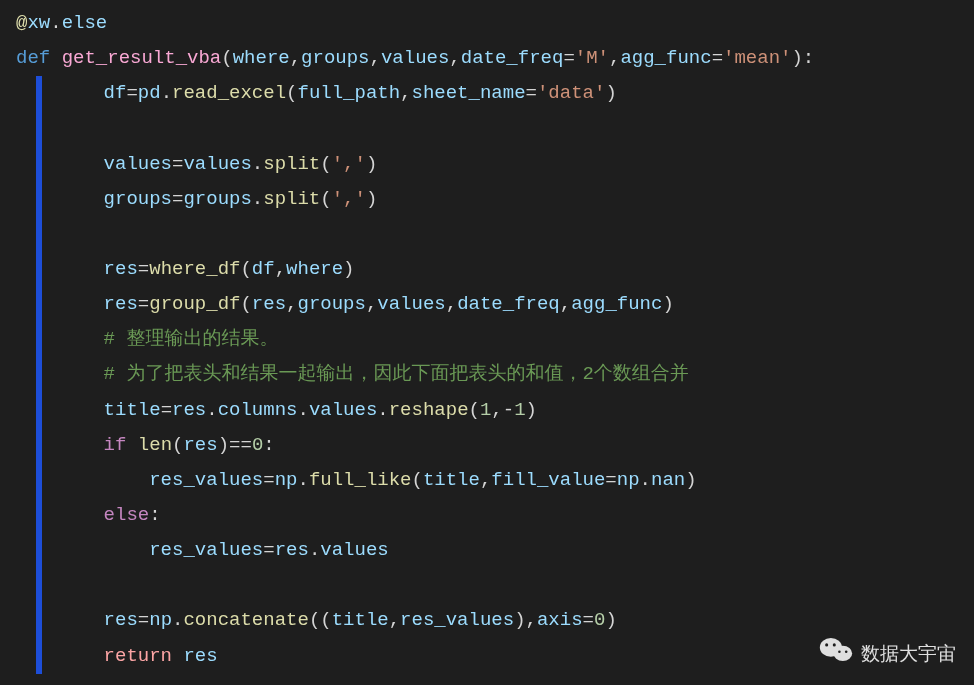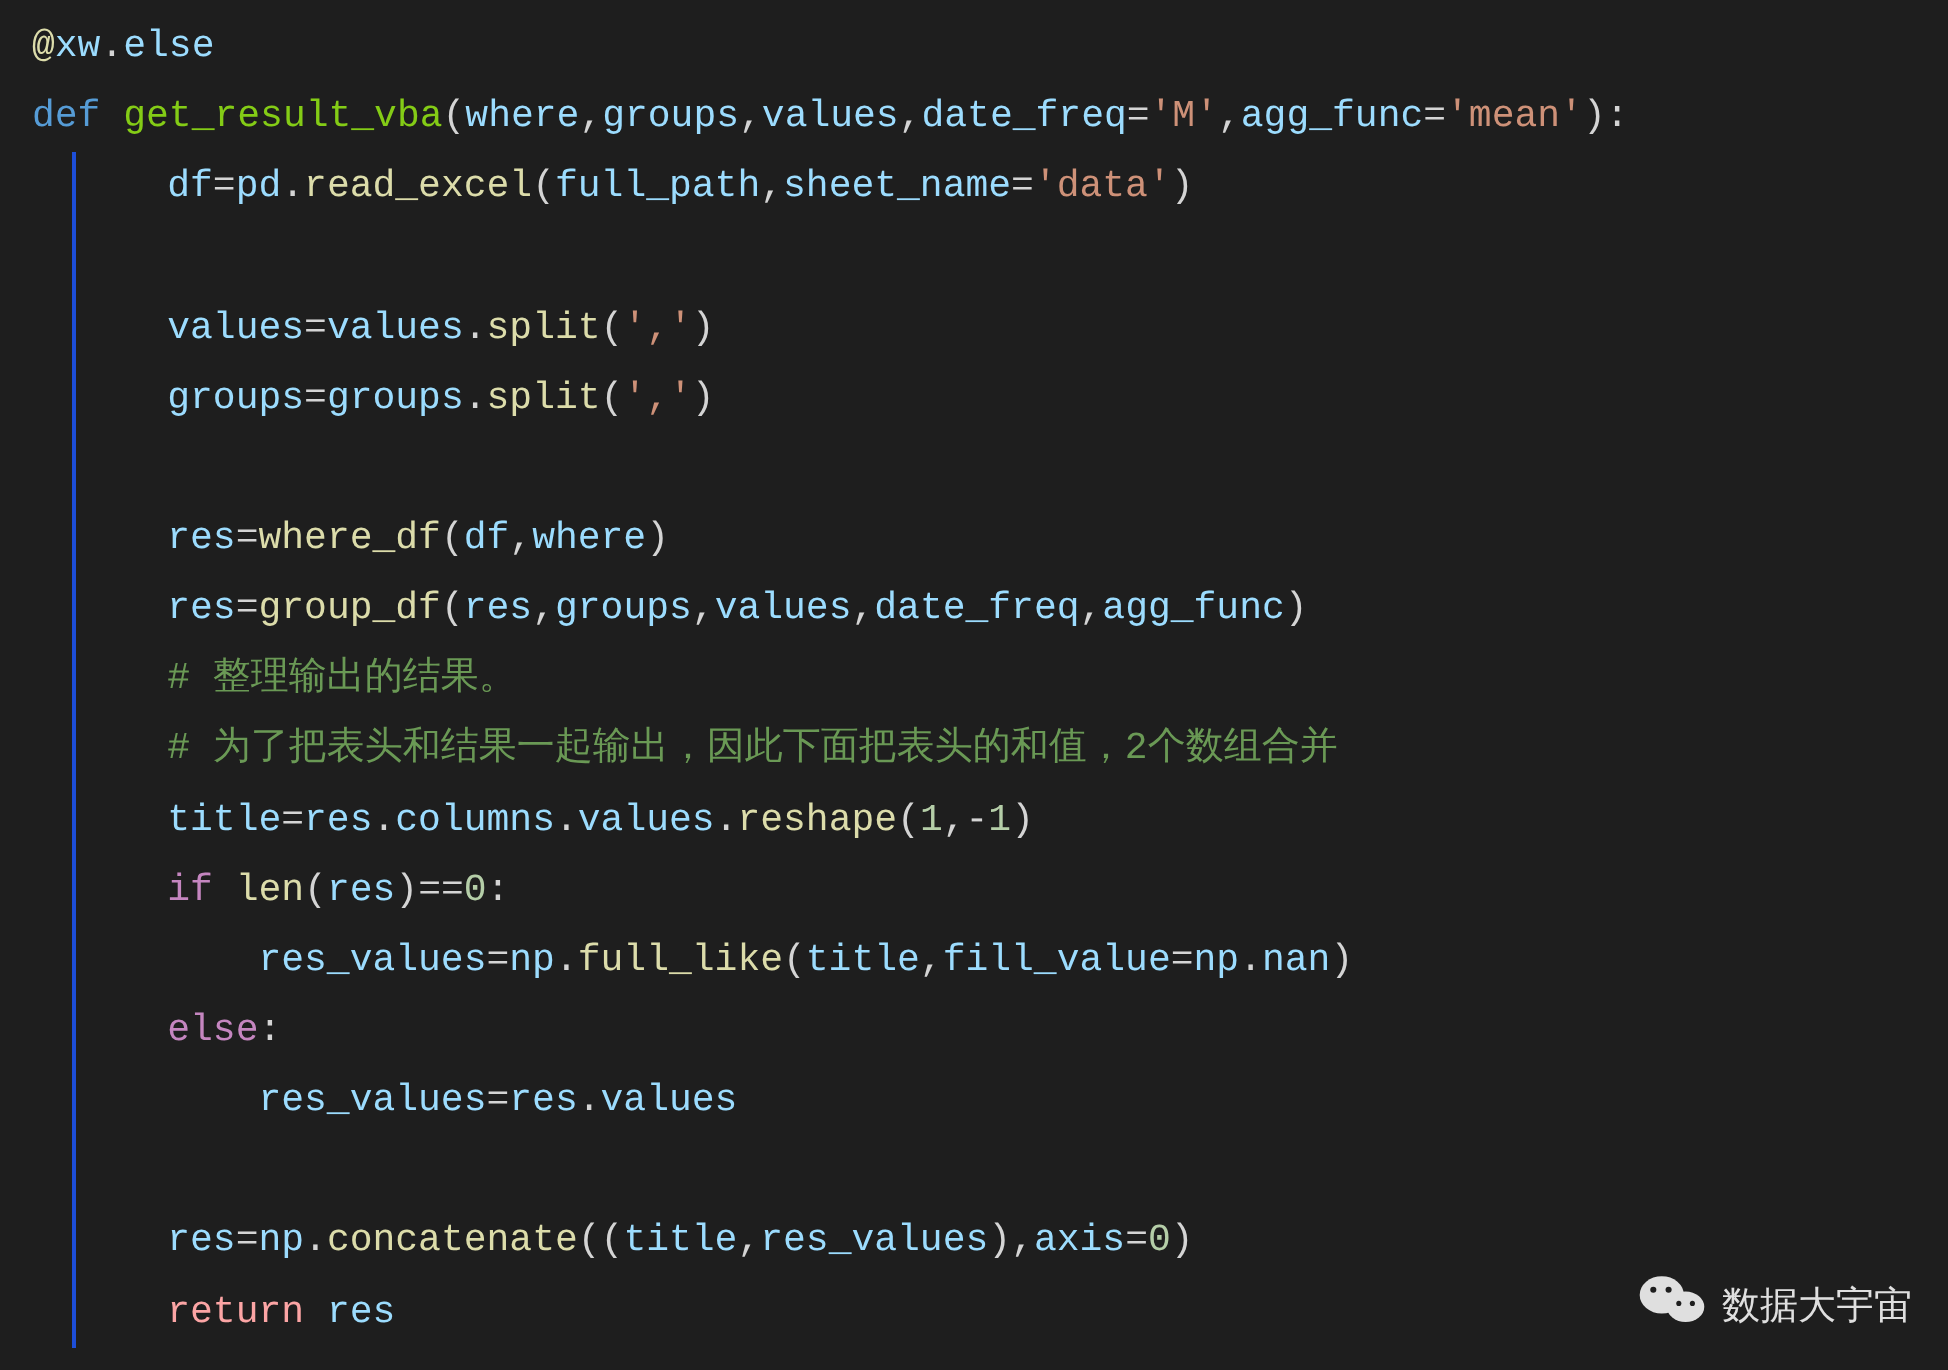--- a/index.html
+++ b/index.html
@@ -9,24 +9,24 @@
     font-size: 19px;
     line-height: 1.85;
     color: #d4d4d4;
     width: 974px;
     height: 685px;
     overflow: hidden;
     position: relative;
     padding: 6px 8px;
   }
   .line { position: relative; white-space: pre; padding-left: 8px; }
-  .indent-line { border-left: 2px solid #1d4ed8; margin-left: 28px; padding-left: 0; }
+  .indent-line { border-left: 6px solid #1d4ed8; margin-left: 28px; padding-left: 16px; }
   .t-decor { color: #dcdcaa; }
   .t-keyword { color: #569cd6; }
-  .t-funcname { color: #84cc16; }
+  .t-funcname { color: #f9a8d4; }
   .t-funccall { color: #dcdcaa; }
   .t-param { color: #9cdcfe; }
   .t-var { color: #9cdcfe; }
   .t-string { color: #ce9178; }
   .t-comment { color: #6a9955; text-align: right; }
   .t-punct { color: #d4d4d4; }
   .t-num { color: #b5cea8; }
   .t-op { color: #d4d4d4; }
   .t-return { color: #fca5a5; }
   .t-magenta { color: #c586c0; }

